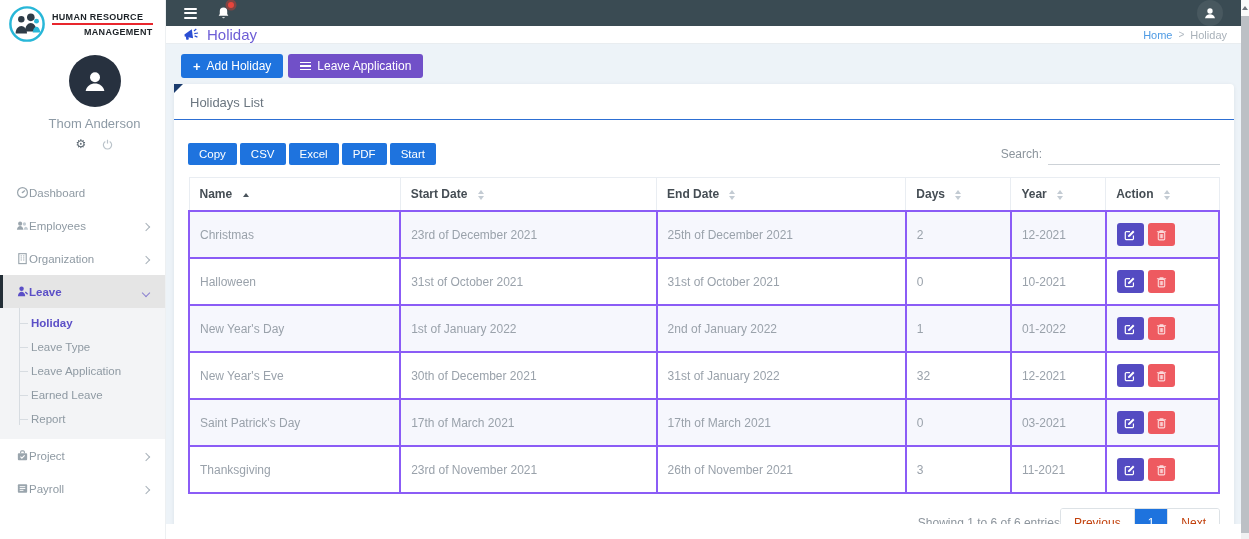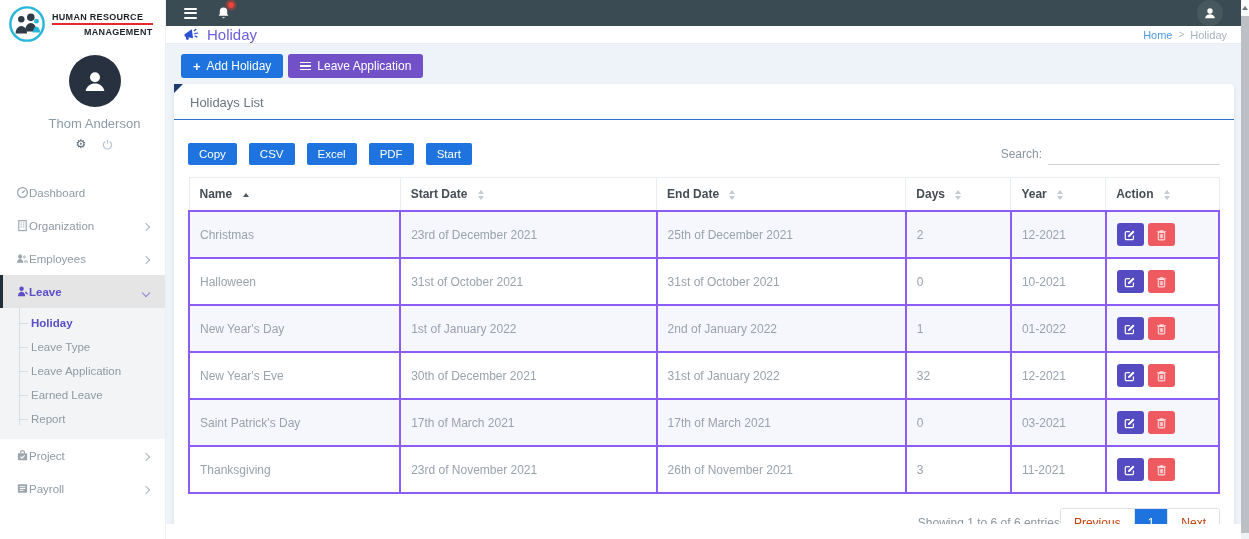--- a/index.html
+++ b/index.html
@@ -67,21 +67,21 @@
   .bars-ic{display:inline-flex;flex-direction:column;gap:2px;}
   .bars-ic i{width:11px;height:1.6px;background:#fff;display:block;}
 
   .card{background:#fff;border-radius:4px;margin-top:6px;position:relative;
     box-shadow:0 1px 4px rgba(30,40,50,.08);}
   .card::before{content:"";position:absolute;left:0;top:0;width:0;height:0;
     border-top:9px solid #1b3c6e;border-right:9px solid transparent;}
   .card-head{padding:11px 16px 9px;font-size:13px;color:#6b7680;border-bottom:1px solid #2d6fd3;}
   .card-body{padding:13px 14px 12px;}
   .controls{display:flex;align-items:center;justify-content:space-between;margin:10px 0 12px;}
-  .export-group{display:flex;gap:12px;}
+  .export-group{display:flex;gap:3px;}
   .btn-export{background:#1e73de;color:#fff;border:none;border-radius:2px;font-size:11.5px;
     padding:5px 11px;cursor:pointer;font-family:inherit;}
   .search-wrap{display:flex;align-items:center;gap:6px;}
   .search-label{font-size:12px;color:#8b949c;}
   .search-input{width:168px;border:none;border-bottom:1px solid #cdd2d7;background:transparent;
     height:18px;font-size:12px;color:#555;outline:none;}
 
   table{width:100%;border-collapse:collapse;}
   th{font-size:12px;color:#454d54;font-weight:bold;text-align:left;padding:9px 10px;
     border:1px solid #e9edf2;white-space:nowrap;cursor:pointer;background:#fff;}
@@ -162,38 +162,38 @@
           <svg width="13" height="13" viewBox="0 0 14 14">
               <circle cx="7" cy="7" r="5.3" fill="none" stroke="#9aa5ad" stroke-width="1.3"></circle>
               <path d="M7 7L9.6 4.8" stroke="#9aa5ad" stroke-width="1.3"></path>
               <circle cx="7" cy="7" r="0.9" fill="#9aa5ad"></circle>
             </svg>
         </span>
         <span>Dashboard</span>
       </div>
       <div class="mi">
         <span class="micon">
-          <svg width="13" height="13" viewBox="0 0 14 14">
-              <rect x="3" y="1.8" width="8" height="10.7" fill="none" stroke="#9aa5ad" stroke-width="1.2"></rect>
-              <path d="M5 4.2h1.4M7.6 4.2H9M5 6.4h1.4M7.6 6.4H9M5 8.6h1.4M7.6 8.6H9" stroke="#9aa5ad" stroke-width="1"></path>
-            </svg>
-        </span>
-        <span>Organization</span>
-        <span class="chev"><i class="chev-r"></i></span>
-      </div>
-      <div class="mi">
-        <span class="micon">
           <svg width="14" height="13" viewBox="0 0 14 14">
               <circle cx="5" cy="5" r="2.2" fill="#9aa5ad"></circle>
               <circle cx="9.6" cy="5.4" r="1.8" fill="#c3ccd3"></circle>
               <path d="M1.5 11.5c.4-2.6 1.9-3.9 3.5-3.9s3.1 1.3 3.5 3.9z" fill="#9aa5ad"></path>
               <path d="M8.8 11.5c.3-2 1.2-3.1 2.4-3.1 1 0 1.9.9 2.3 3.1z" fill="#c3ccd3"></path>
             </svg>
         </span>
         <span>Employees</span>
+        <span class="chev"><i class="chev-r"></i></span>
+      </div>
+      <div class="mi">
+        <span class="micon">
+          <svg width="13" height="13" viewBox="0 0 14 14">
+              <rect x="3" y="1.8" width="8" height="10.7" fill="none" stroke="#9aa5ad" stroke-width="1.2"></rect>
+              <path d="M5 4.2h1.4M7.6 4.2H9M5 6.4h1.4M7.6 6.4H9M5 8.6h1.4M7.6 8.6H9" stroke="#9aa5ad" stroke-width="1"></path>
+            </svg>
+        </span>
+        <span>Organization</span>
         <span class="chev"><i class="chev-r"></i></span>
       </div>
       <div class="mi active">
         <span class="micon">
           <svg width="13" height="13" viewBox="0 0 14 14">
               <circle cx="6" cy="4" r="2.4" fill="#5b4fc7"></circle>
               <path d="M2 12c.5-3.2 2.2-4.6 4-4.6s3.5 1.4 4 4.6z" fill="#5b4fc7"></path>
               <path d="M10 7.5l2.5 2.5" stroke="#5b4fc7" stroke-width="1.3"></path>
             </svg>
         </span>

